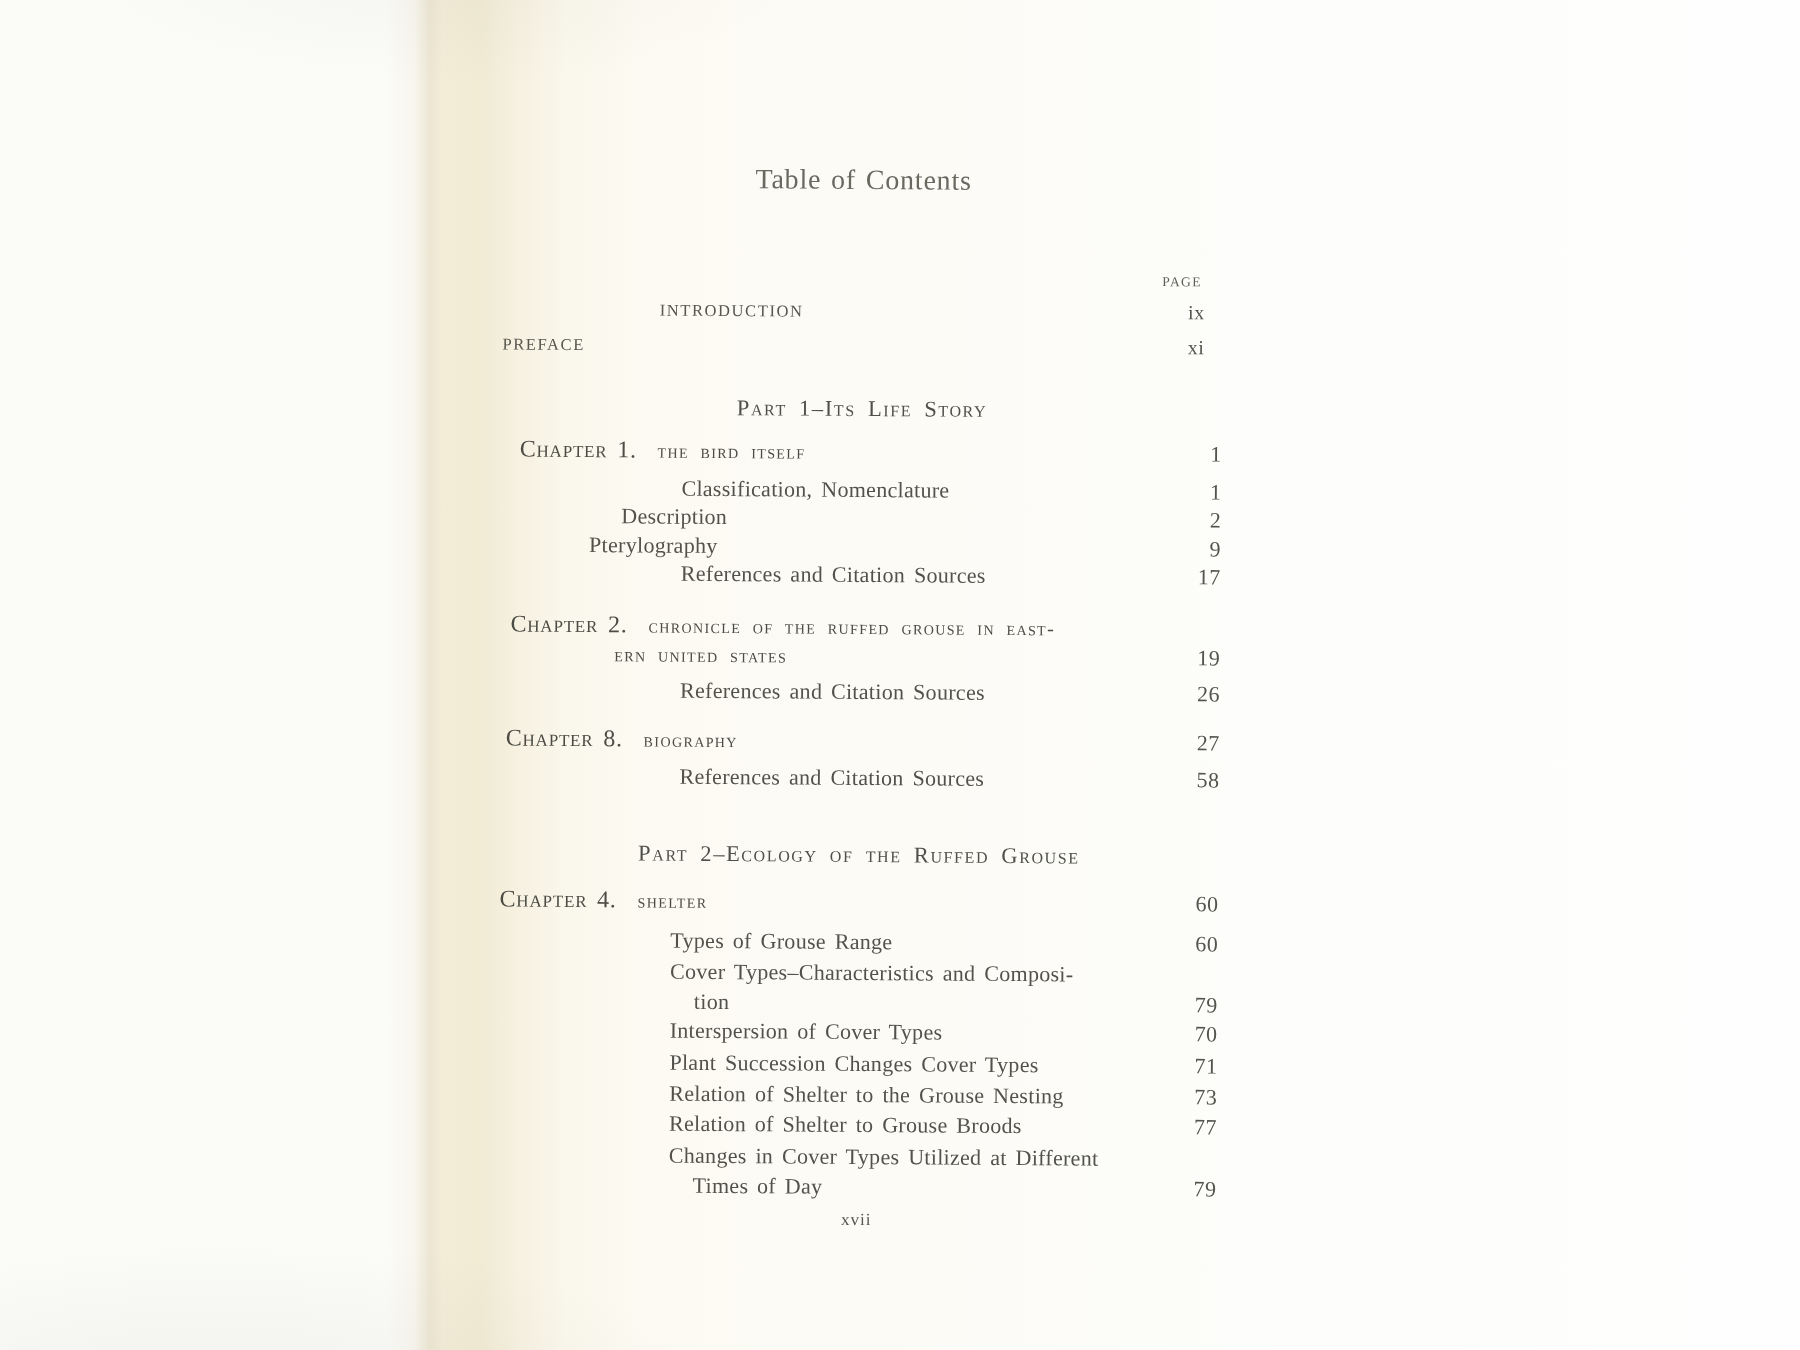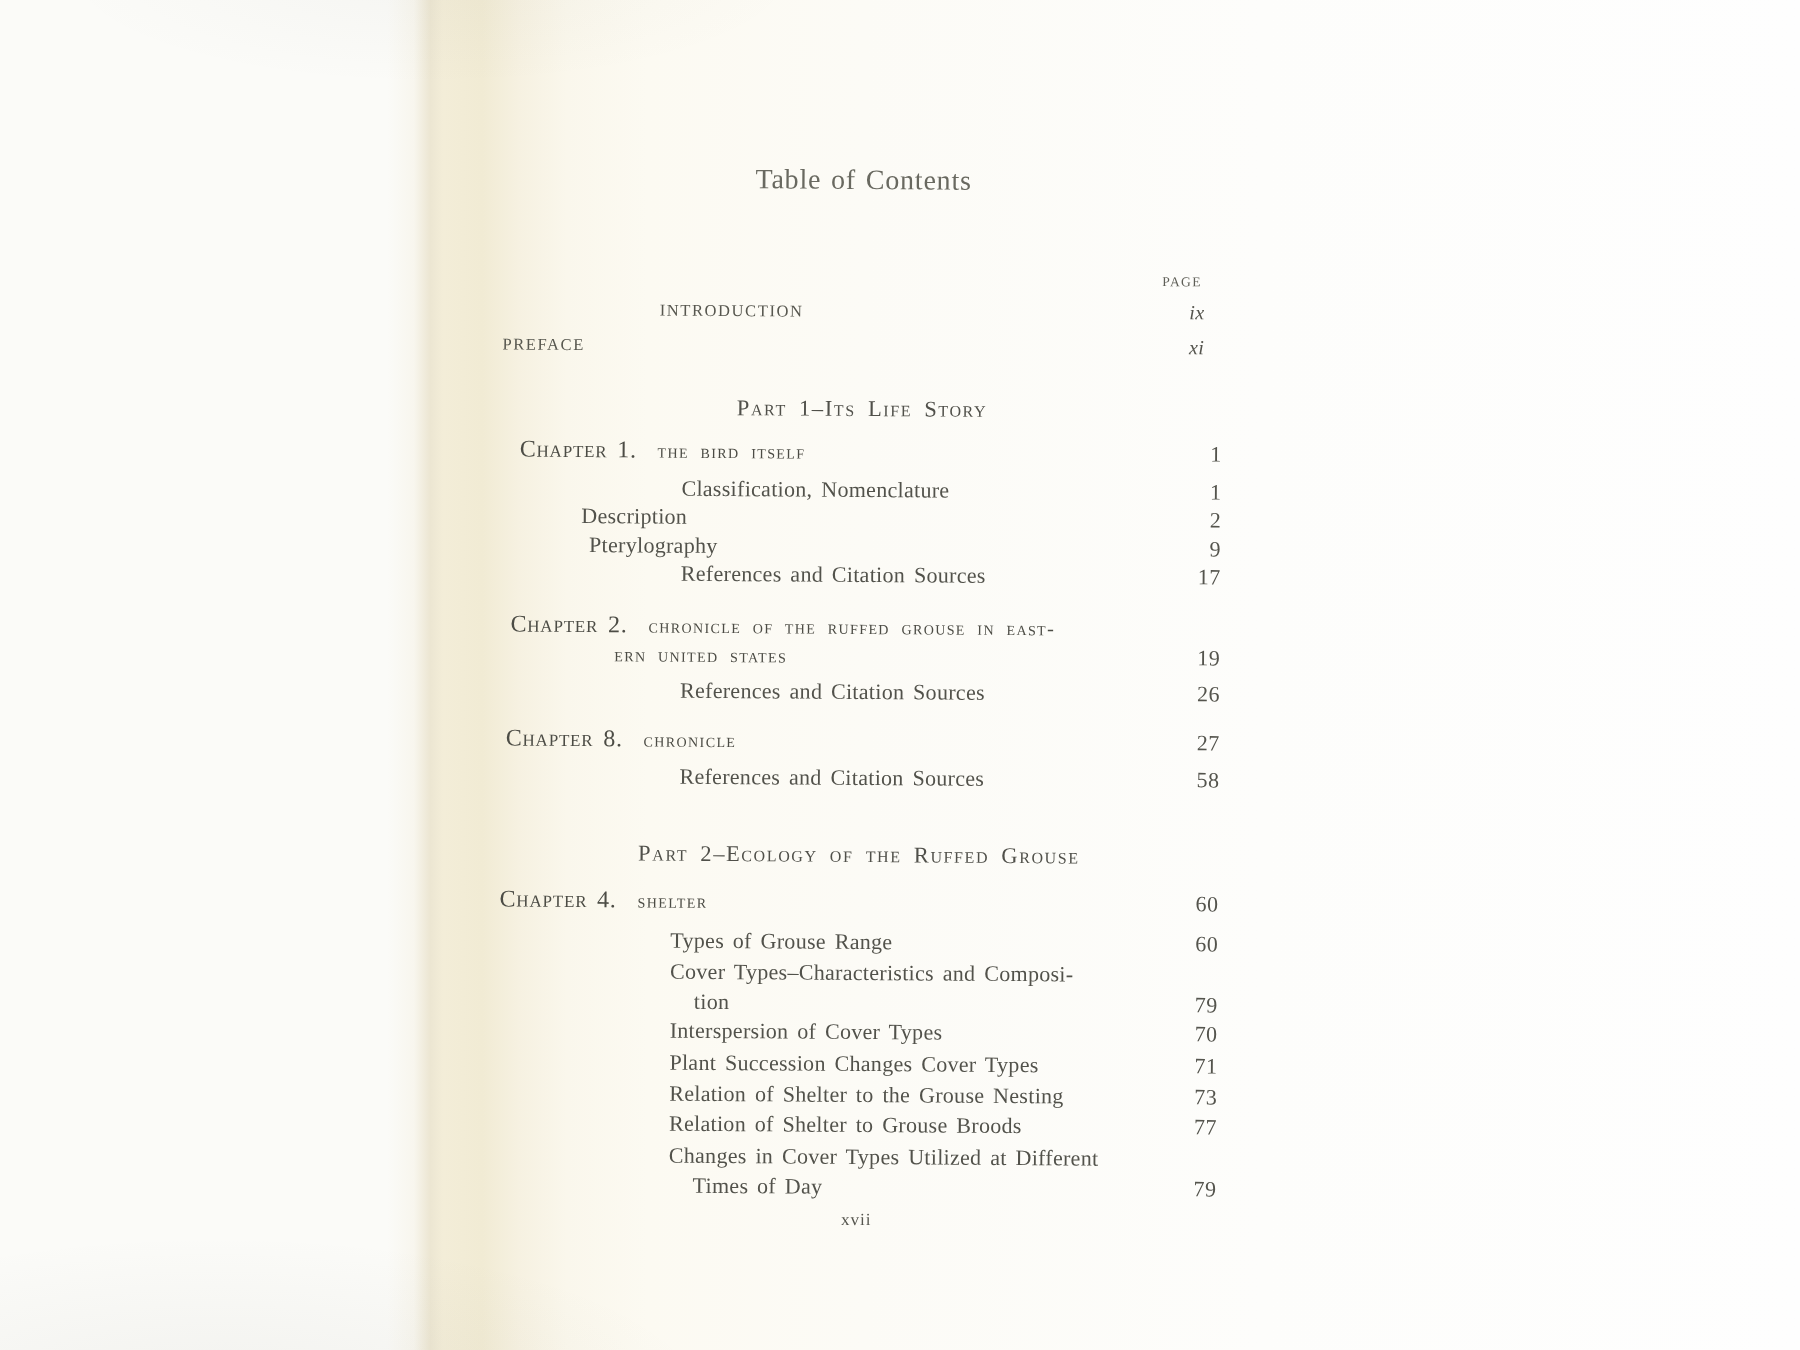--- a/index.html
+++ b/index.html
@@ -22,21 +22,21 @@
     transform:rotate(0.4deg);transform-origin:360px 700px;color:var(--ink);}
   .abs{position:absolute;left:0;width:720px;}
   .toc-title{top:164px;text-align:center;font-size:28px;letter-spacing:0.8px;
     word-spacing:2px;color:var(--ink-light);}
   .pagehdr-row{top:270px;text-align:right;padding-right:21px;box-sizing:border-box;}
   .pagehdr{font-size:13.5px;letter-spacing:1.4px;color:#5e5e56;text-align:center;}
   .row{display:flex;justify-content:space-between;align-items:baseline;
     font-size:22px;word-spacing:3px;letter-spacing:0.3px;color:var(--ink);}
   .row .pagenum{font-size:22px;color:var(--ink-num);letter-spacing:0.5px;white-space:nowrap;}
   .front .flabel{font-size:16.5px;letter-spacing:1.6px;color:#57574f;}
-  .front .pagenum{font-size:20px;padding-right:18px;font-style:italic;}
+  .front .pagenum{font-size:20px;padding-right:18px;}
   .part-heading{text-align:center;font-variant:small-caps;font-size:22.5px;
     letter-spacing:1.6px;word-spacing:5px;color:#50504a;}
   .chap-label{font-variant:small-caps;font-size:24px;letter-spacing:0.8px;color:var(--ink-dark);}
   .chap-title{font-variant:small-caps;font-size:20.5px;letter-spacing:1.4px;
     word-spacing:5px;margin-left:12px;color:var(--ink-dark);}
   .folio{top:1210px;text-align:center;font-size:17px;letter-spacing:1px;color:#55554e;}
 </style>
 </head>
 <body>
 
@@ -67,21 +67,21 @@
       <span class="chap-label">Chapter 1.</span>
       <span class="chap-title">the bird itself</span>
     </span>
     <span class="pagenum">1</span>
   </div>
   <div class="abs row" style="top:477px">
     <span style="margin-left:180px">Classification, Nomenclature</span>
     <span class="pagenum">1</span>
   </div>
   <div class="abs row" style="top:505px">
-    <span style="margin-left:80px">Description</span>
+    <span style="margin-left:120px">Description</span>
     <span class="pagenum">2</span>
   </div>
   <div class="abs row" style="top:534px">
     <span style="margin-left:88px">Pterylography</span>
     <span class="pagenum">9</span>
   </div>
   <div class="abs row" style="top:562px">
     <span style="margin-left:180px">References and Citation Sources</span>
     <span class="pagenum">17</span>
   </div>
@@ -97,21 +97,21 @@
     <span class="pagenum">19</span>
   </div>
   <div class="abs row" style="top:679px">
     <span style="margin-left:180px">References and Citation Sources</span>
     <span class="pagenum">26</span>
   </div>
 
   <div class="abs row" style="top:727px">
     <span style="margin-left:6px">
       <span class="chap-label">Chapter 8.</span>
-      <span class="chap-title">chronicle</span>
+      <span class="chap-title">biography</span>
     </span>
     <span class="pagenum">27</span>
   </div>
   <div class="abs row" style="top:765px">
     <span style="margin-left:180px">References and Citation Sources</span>
     <span class="pagenum">58</span>
   </div>
 
   <div class="abs part-heading" style="top:842px">Part 2–Ecology of the Ruffed Grouse</div>
 

